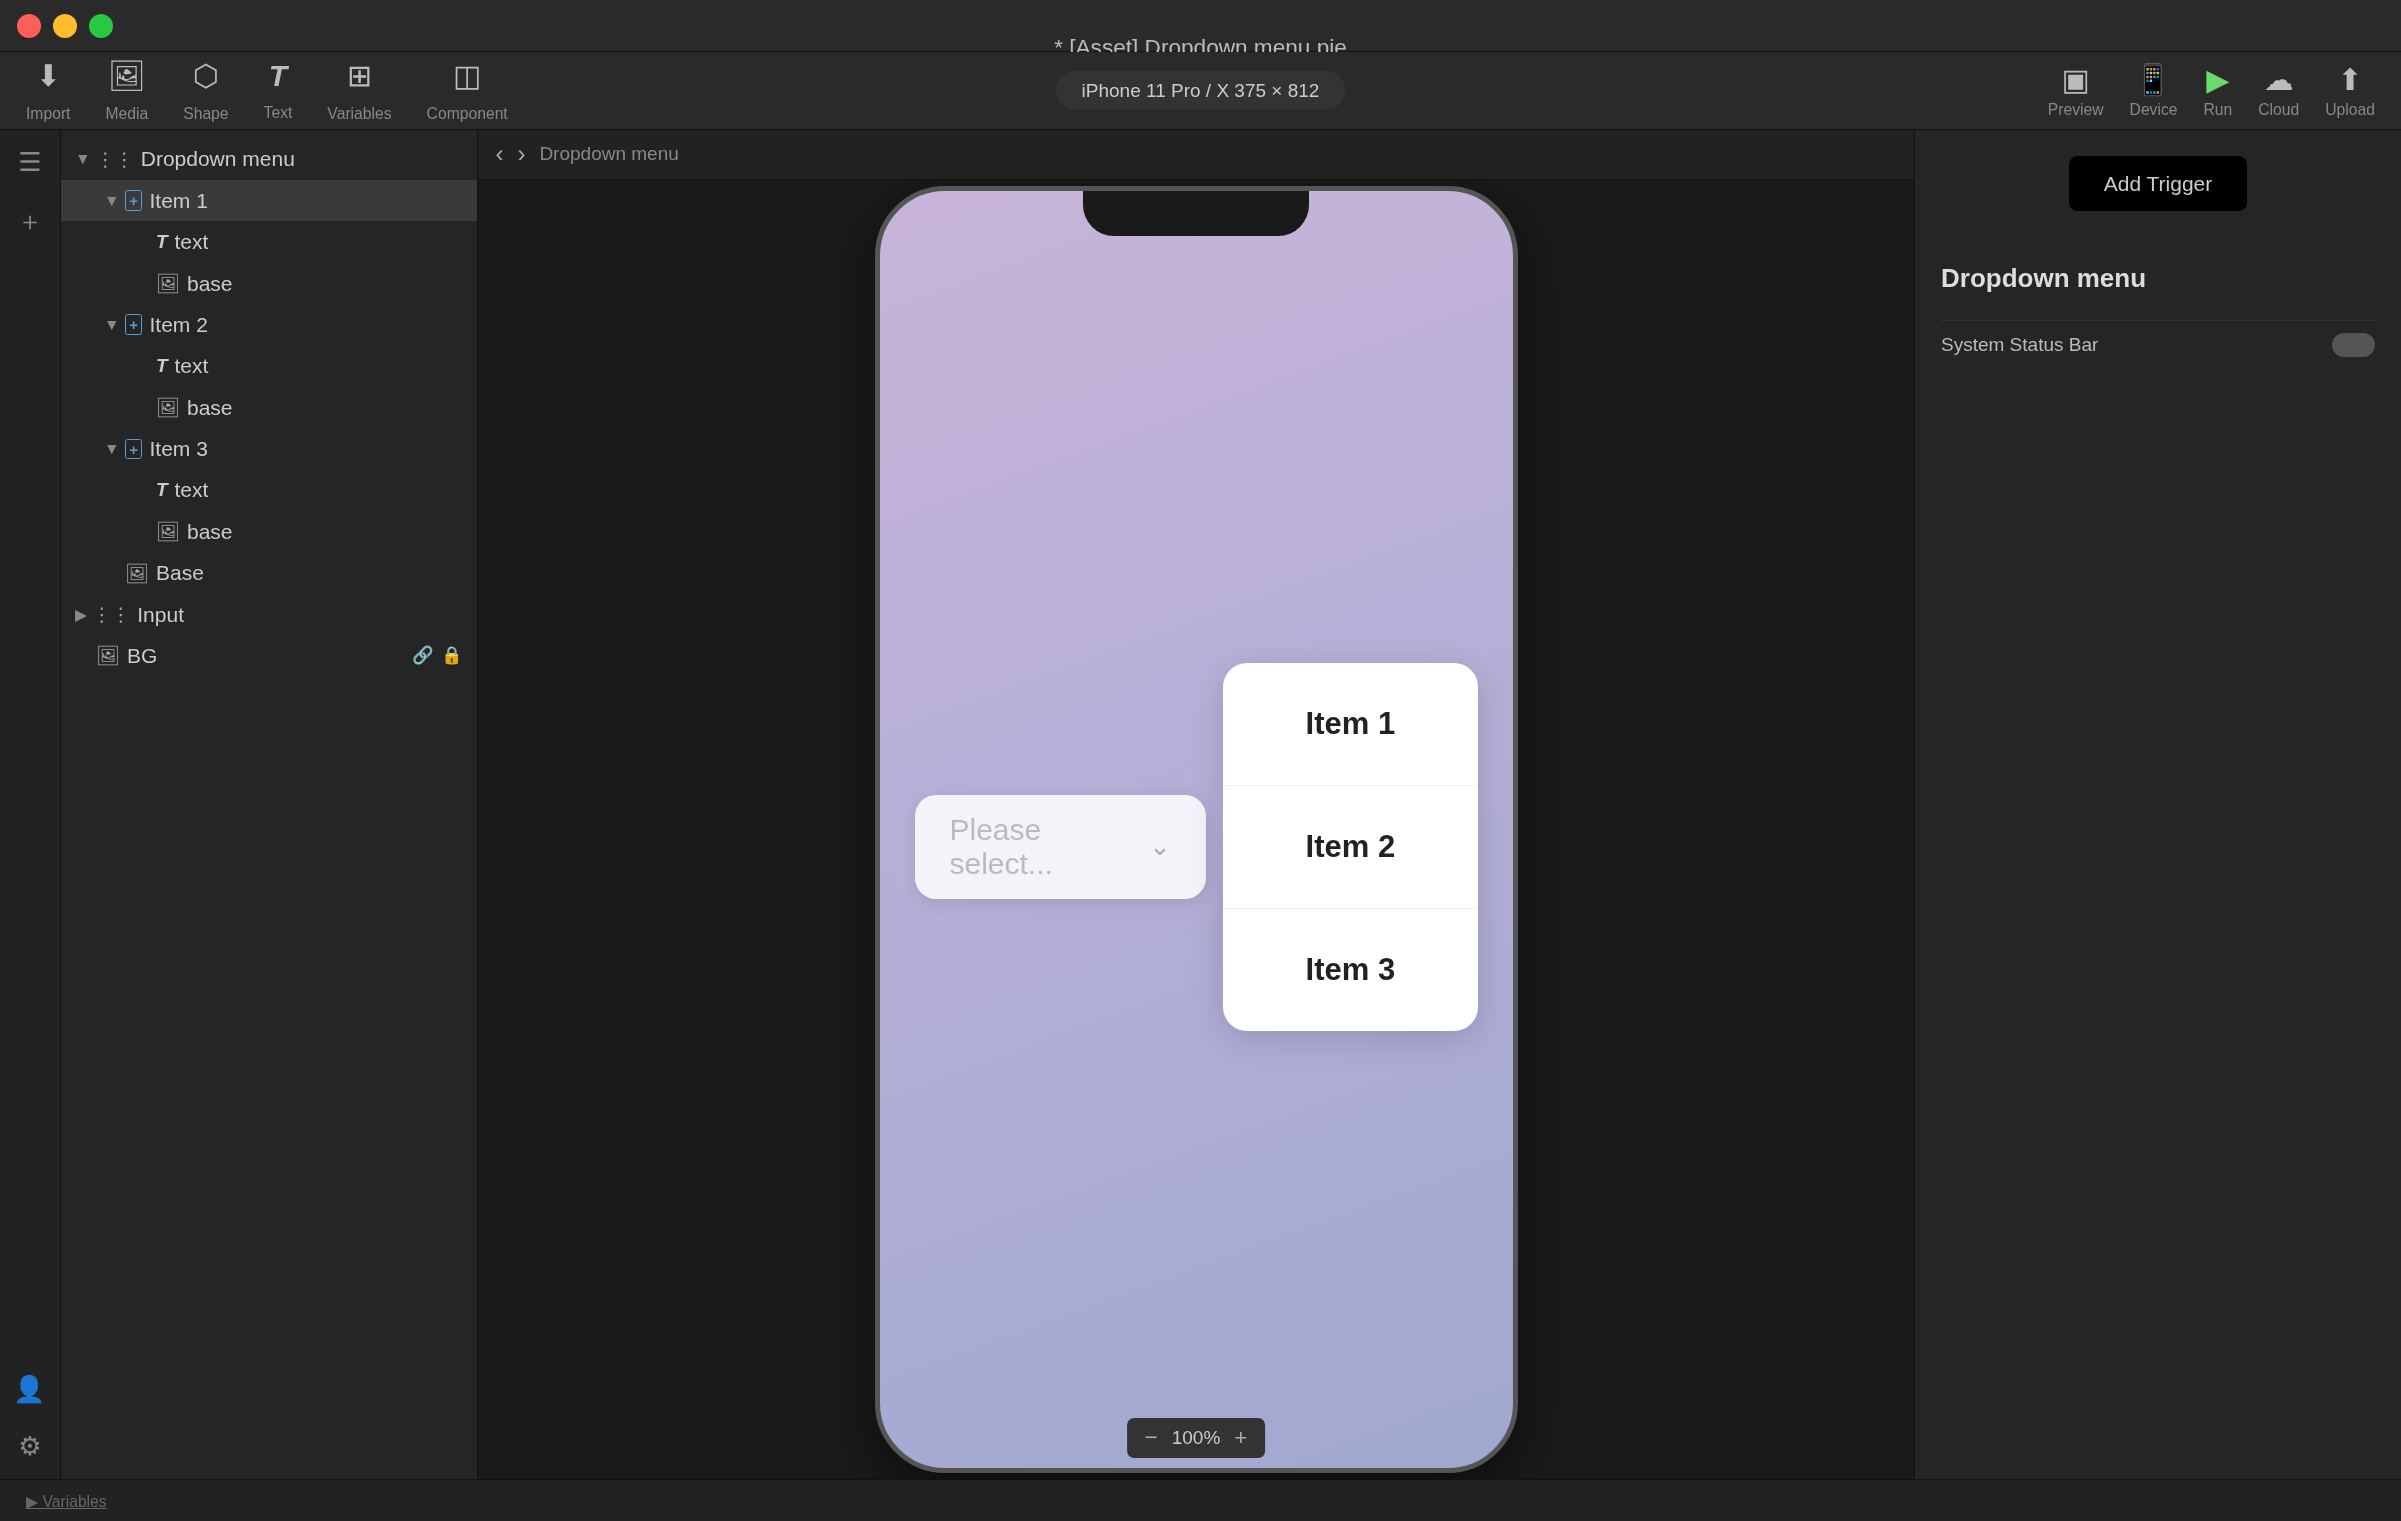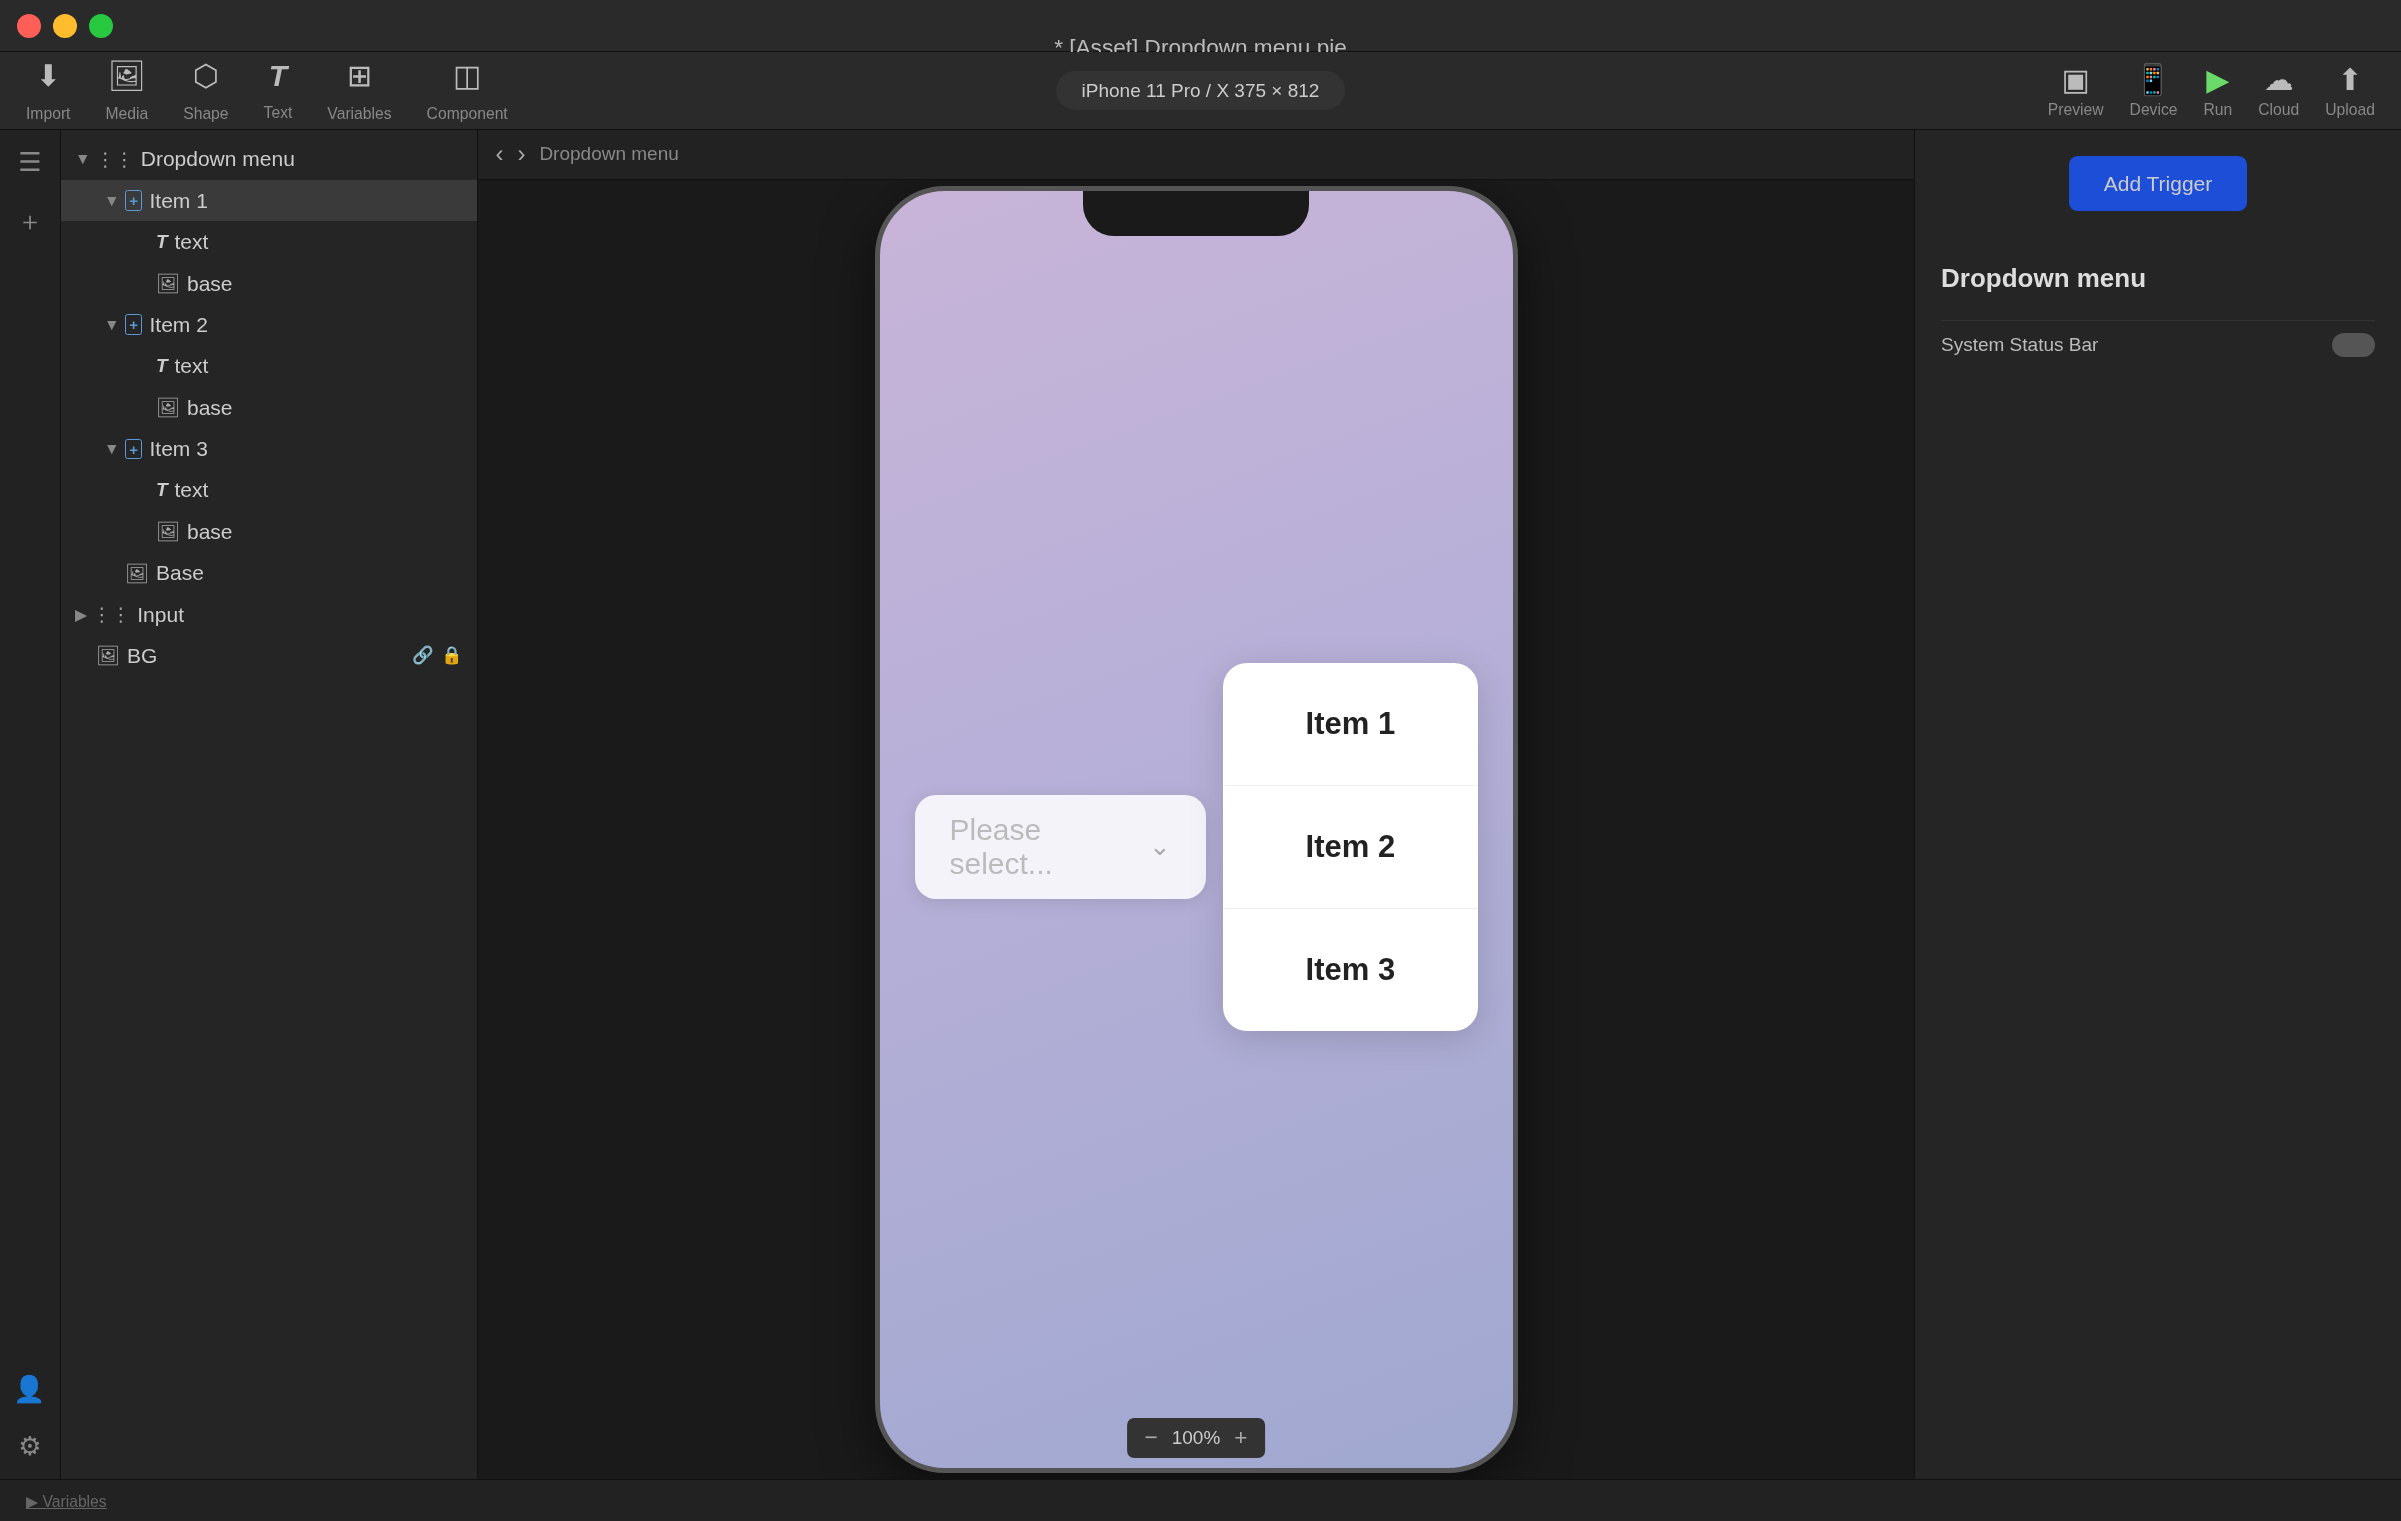--- a/index.html
+++ b/index.html
@@ -344,21 +344,21 @@
       display: flex;
       justify-content: space-between;
       margin-top: 5.2px;
       font-size: 15.7px;
       color: #666;
       padding: 0 1.7px;
     }
 
     
     .add-trigger-btn {
-      background: #1d4ed8;
+      background: #000000;
       border: none;
       border-radius: 8.7px;
       padding: 15.7px 35px;
       font-size: 21px;
       color: #ccc;
       cursor: pointer;
       margin-bottom: 26px;
     }
 
     .right-panel-trigger-area {

